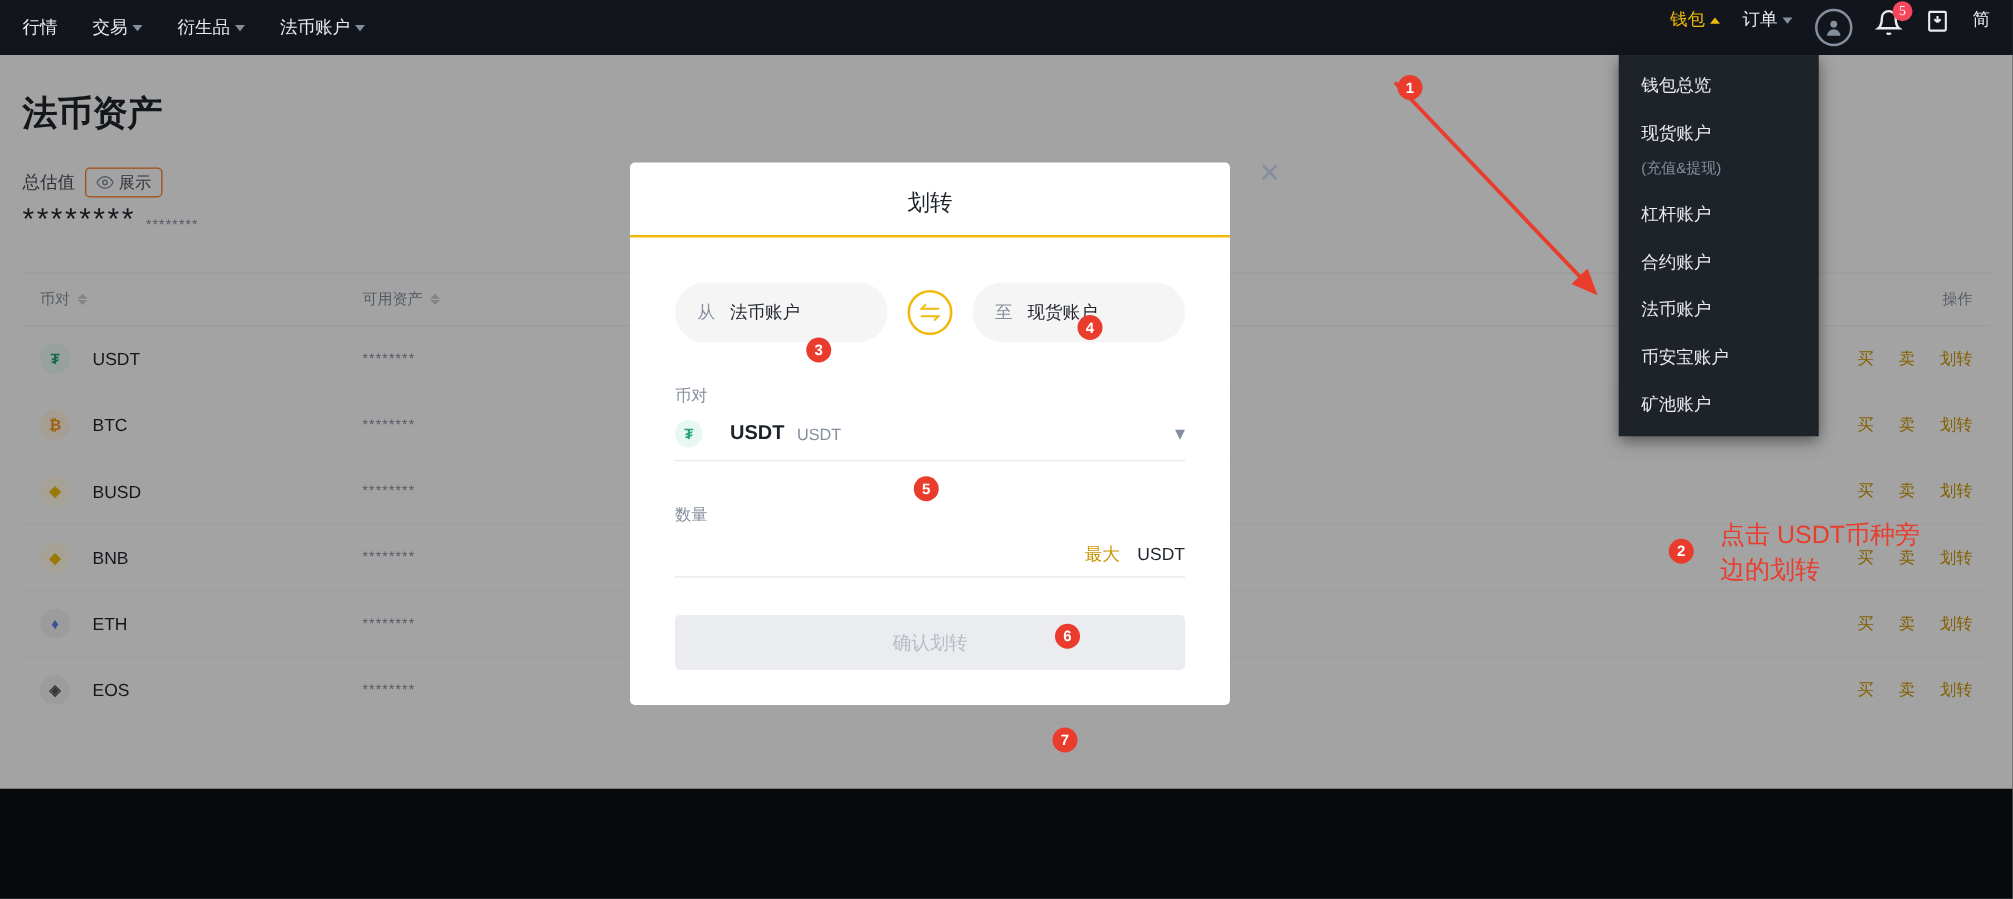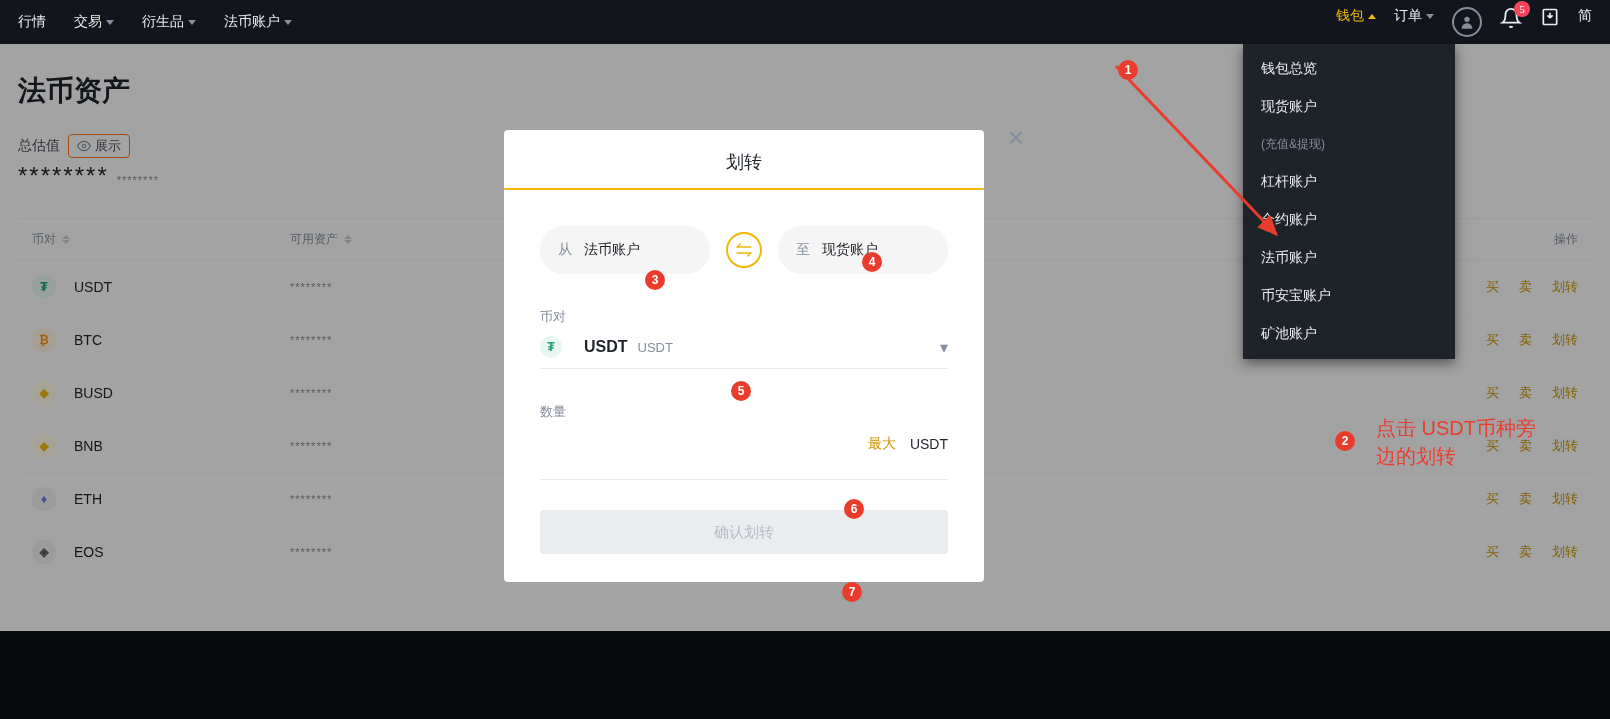--- a/index.html
+++ b/index.html
@@ -12,23 +12,23 @@
   .caret { width: 0; height: 0; border-left: 4px solid transparent; border-right: 4px solid transparent; border-top: 5px solid #848e9c; display: inline-block; }
   .caret.up { border-top: none; border-bottom: 5px solid #f0b90b; }
   .nav-right { margin-left: auto; display: flex; align-items: flex-start; gap: 18px; font-family: Liberation Serif, serif; }
   .nav-right .item { color: #eaecef; font-size: 14px; cursor: pointer; display: flex; align-items: center; gap: 4px; position: relative; }
   .nav-right .item.active { color: #f0b90b; }
   .icon-btn { width: 30px; height: 30px; border-radius: 50%; border: 2px solid #848e9c; display: flex; align-items: center; justify-content: center; cursor: pointer; position: relative; }
   .bell-wrap { position: relative; cursor: pointer; }
   .badge-count { position: absolute; top: -6px; right: -8px; background: #f6465d; color: #fff; font-size: 11px; min-width: 16px; height: 16px; border-radius: 8px; display: flex; align-items: center; justify-content: center; padding: 0 4px; }
 
   
-  .wallet-dd { position: absolute; top: 44px; right: 155px; width: 212px; background: #1e2329; padding: 6px 0; box-shadow: 0 4px 12px rgba(0,0,0,0.5); }
+  .wallet-dd { position: absolute; top: 44px; right: 155px; width: 160px; background: #1e2329; padding: 6px 0; box-shadow: 0 4px 12px rgba(0,0,0,0.5); }
   .wallet-dd .dd-item { padding: 10px 18px; color: #eaecef; font-size: 14px; cursor: pointer; }
-  .wallet-dd .dd-sub { color: #848e9c; font-size: 12px; margin-top: 20px; }
+  .wallet-dd .dd-sub { color: #848e9c; font-size: 12px; margin-top: 10px; }
 
   
   .page { position: absolute; top: 44px; left: 0; right: 0; bottom: 0; background: #fafafa; padding: 28px 18px 0; }
   .page h1 { font-size: 28px; font-weight: 600; color: #1e2329; margin-bottom: 24px; }
   .est-row { display: flex; align-items: center; gap: 8px; font-size: 14px; color: #474d57; }
   .view-pill { border: 1px solid #f97316; padding: 2px 8px; border-radius: 4px; display: flex; align-items: center; gap: 4px; cursor: pointer; font-size: 13px; }
   .est-val { font-size: 24px; color: #1e2329; letter-spacing: 2px; margin-top: 4px; display: flex; align-items: baseline; gap: 8px; }
   .est-sub { font-size: 11px; color: #848e9c; letter-spacing: 1px; }
 
   .tbl { margin-top: 28px; }
@@ -62,21 +62,21 @@
   .xfer-val { color: #1e2329; }
   .swap-btn { width: 36px; height: 36px; border: 2px solid #f0b90b; border-radius: 50%; display: flex; align-items: center; justify-content: center; cursor: pointer; color: #f0b90b; flex-shrink: 0; }
 
   .field-group { padding: 0 36px; margin-top: 34px; }
   .field-lbl { font-size: 13px; color: #848e9c; margin-bottom: 10px; }
   .coin-select { display: flex; align-items: center; gap: 10px; border-bottom: 1px solid #e6e8ea; padding-bottom: 10px; cursor: pointer; position: relative; }
   .coin-select .sym { color: #1e2329; font-weight: 600; }
   .coin-select .full { color: #848e9c; font-size: 13px; }
   .coin-select .dd-caret { margin-left: auto; color: #848e9c; }
 
-  .amt-row { display: flex; align-items: center; justify-content: flex-end; gap: 14px; border-bottom: 1px solid #e6e8ea; padding: 4px 0 26px; font-size: 14px; }
+  .amt-row { display: flex; align-items: flex-start; justify-content: flex-end; gap: 14px; border-bottom: 1px solid #e6e8ea; padding: 4px 0 8px; font-size: 14px; }
   .amt-max { color: #c99400; cursor: pointer; }
   .amt-unit { color: #1e2329; }
   .avail-txt { font-size: 12px; color: #707a8a; margin-top: 12px; }
 
   .confirm-btn { margin: 30px 36px 0; height: 44px; background: #eaecef; color: #b7bdc6; display: flex; align-items: center; justify-content: center; border-radius: 4px; font-size: 15px; cursor: pointer; }
 
   
   .num-badge { position: absolute; width: 20px; height: 20px; background: #ea3c2d; color: #fff; font-size: 12px; font-weight: bold; border-radius: 50%; display: flex; align-items: center; justify-content: center; z-index: 50; }
   .anno-text { position: absolute; color: #ea3c2d; font-size: 20px; line-height: 1.4; z-index: 50; }
   .arrow-svg { position: absolute; z-index: 40; pointer-events: none; }

